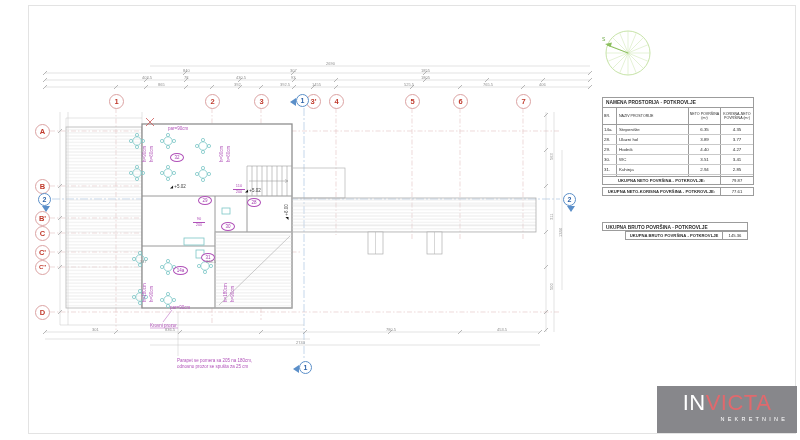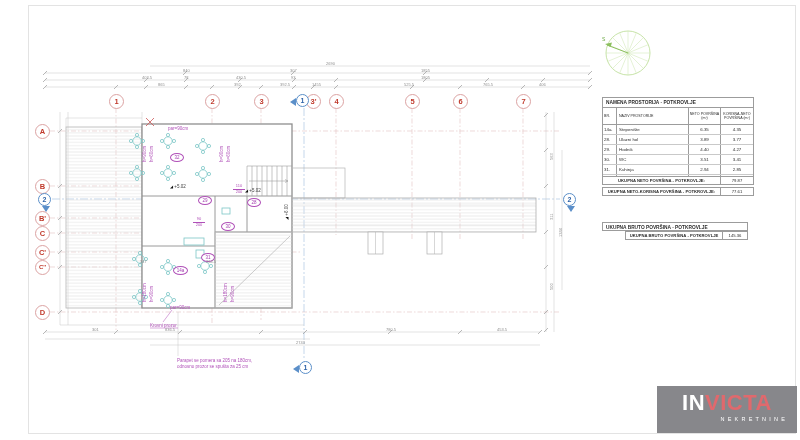--- a/index.html
+++ b/index.html
@@ -48,21 +48,21 @@
   .tot{display:flex;height:9px;line-height:8px;font-size:4.2px;font-weight:bold;}
   .tot .lab{flex:1;text-align:center;border-right:1px solid #9c9c9c;overflow:hidden;white-space:nowrap;}
   .tot .val{width:32px;text-align:center;font-weight:normal;}
   .tb2{display:flex;height:9px;line-height:8px;font-size:4.2px;font-weight:bold;}
   .tb2 .lab{flex:1;text-align:center;border-right:1px solid #9c9c9c;white-space:nowrap;overflow:hidden;}
   .tb2 .val{width:24px;text-align:center;font-weight:normal;}
 
   
   .logo{position:absolute;left:657px;top:386px;width:140px;height:47px;background:#87878b;
         text-align:center;box-sizing:border-box;padding-top:5px;}
-  .logo .big{font-size:22px;font-weight:bold;letter-spacing:0.5px;line-height:24px;color:#fff;text-align:center;}
+  .logo .big{font-size:22px;font-weight:normal;letter-spacing:0.5px;line-height:24px;color:#fff;text-align:center;}
   .logo .big .accent{color:#e0696d;}
   .logo .sub{font-size:5.5px;letter-spacing:3.2px;color:#fff;text-align:right;padding-right:9px;margin-top:1px;}
 </style>
 </head>
 <body>
 
 <div class="sheet">
   <div class="frame"></div>
 
   <svg class="plan" width="800" height="440" viewBox="0 0 800 440">

